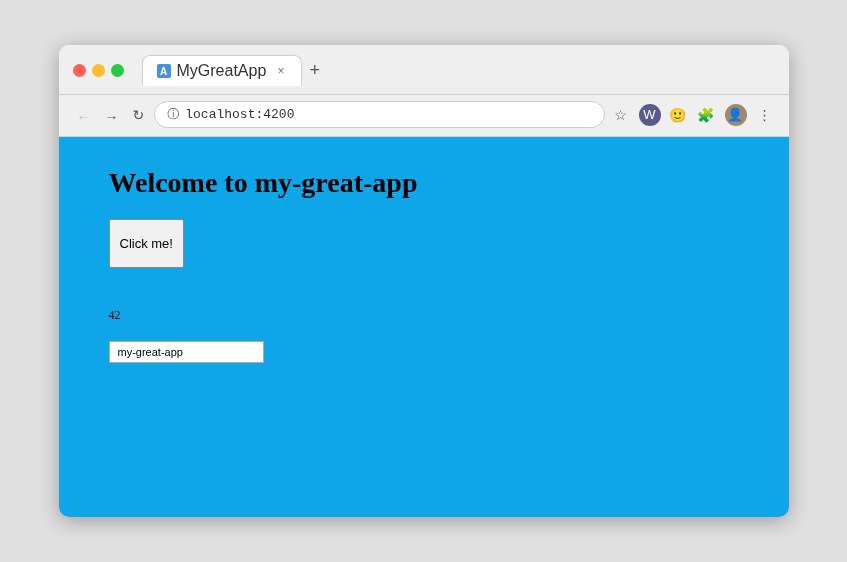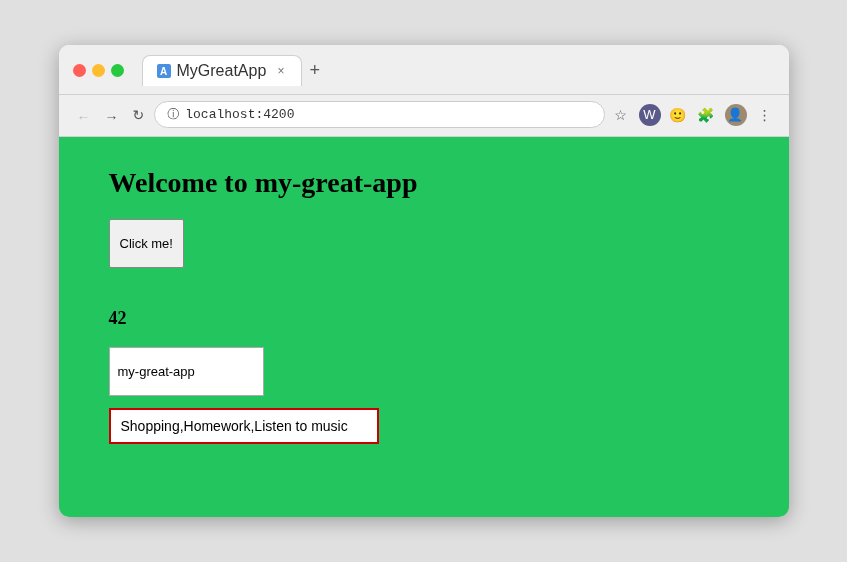--- a/index.html
+++ b/index.html
@@ -192,21 +192,21 @@
       width: 22px;
       height: 22px;
       background: #9e8a70;
       border-radius: 50%;
       color: white;
       font-size: 13px;
     }
 
     
     .page-content {
-      background: #22c55e;
+      background: #0ea5e9;
       padding: 30px 50px;
       min-height: 380px;
     }
 
     .page-title {
       font-size: 28px;
       font-weight: bold;
       color: #000;
       margin-bottom: 20px;
       font-family: 'Times New Roman', serif;
@@ -217,32 +217,32 @@
       border: 1px solid #888;
       border-radius: 2px;
       padding: 16px 10px;
       font-size: 13px;
       cursor: pointer;
       margin-bottom: 16px;
       display: block;
     }
 
     .counter-value {
-      font-size: 18px;
-      font-weight: bold;
+      font-size: 12px;
+      font-weight: normal;
       color: #000;
       margin-bottom: 18px;
       font-family: 'Times New Roman', serif;
       margin-top: 40px;
     }
 
     .app-name-input {
       border: 1px solid #aaa;
-      padding: 16px 8px;
-      font-size: 13px;
+      padding: 4px 8px;
+      font-size: 11px;
       width: 155px;
       margin-bottom: 12px;
       display: block;
       outline: none;
     }
 
     .todo-list-box {
       border: 2px solid #cc0000;
       padding: 8px 10px;
       font-size: 14px;
@@ -293,16 +293,15 @@
       <div class="toolbar-icon profile">👤</div>
       <div class="toolbar-icon">⋮</div>
     </div>
   </div>
 
   <div class="page-content">
     <h1 class="page-title">Welcome to my-great-app</h1>
     <button class="click-me-btn">Click me!</button>
     <div class="counter-value">42</div>
     <input class="app-name-input" type="text" value="my-great-app" style="">
-    <div class="todo-list-box">Shopping,Homework,Listen to music</div>
   </div>
 
 </div>
 
 </body></html>

